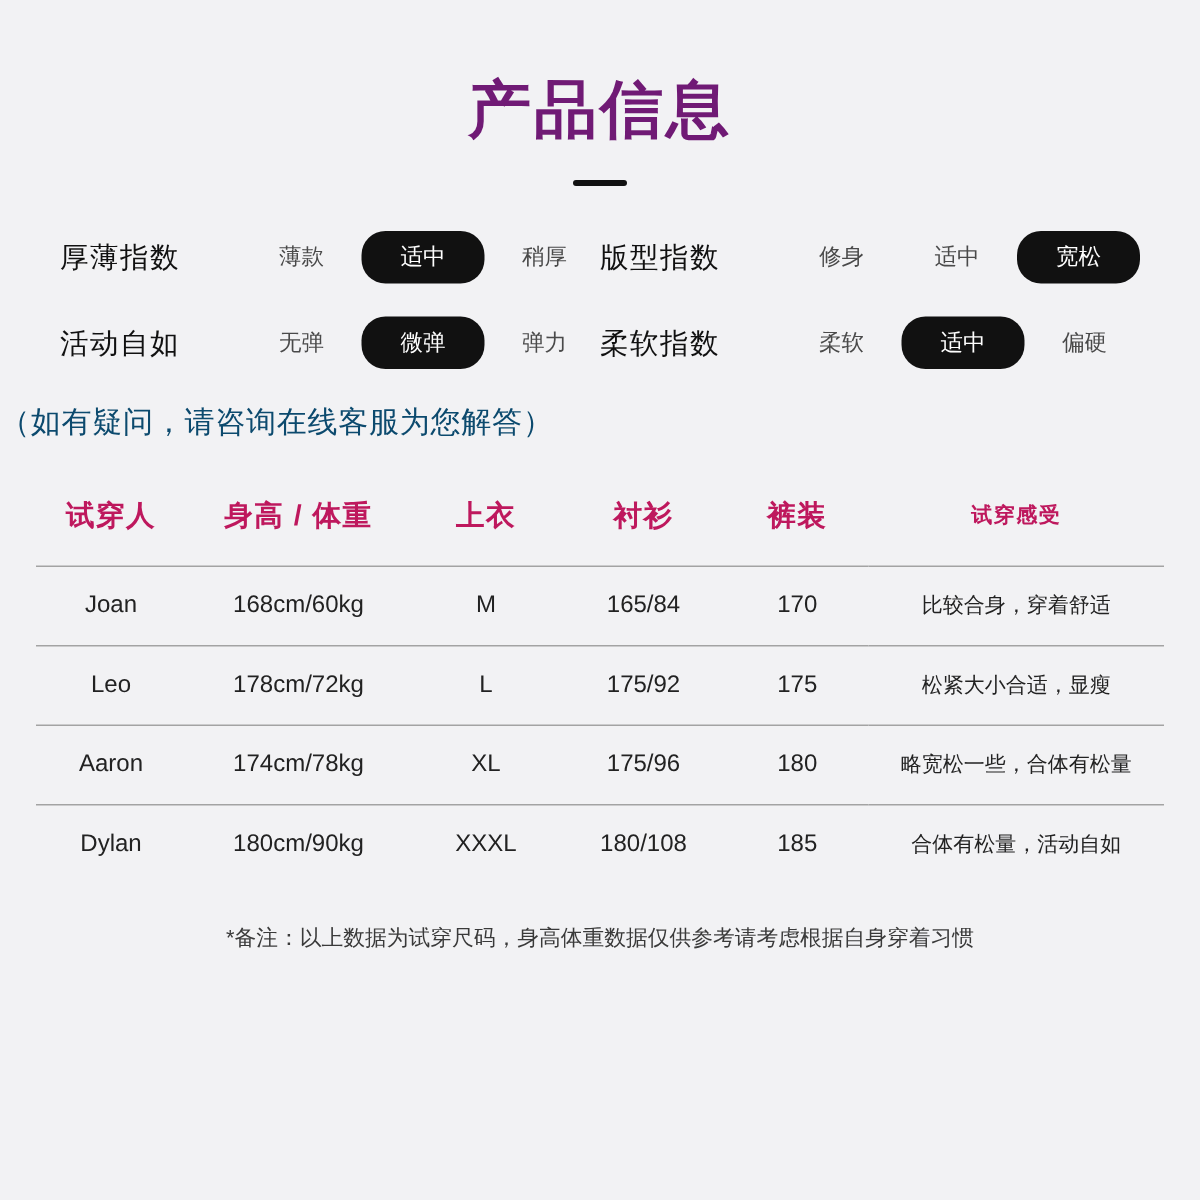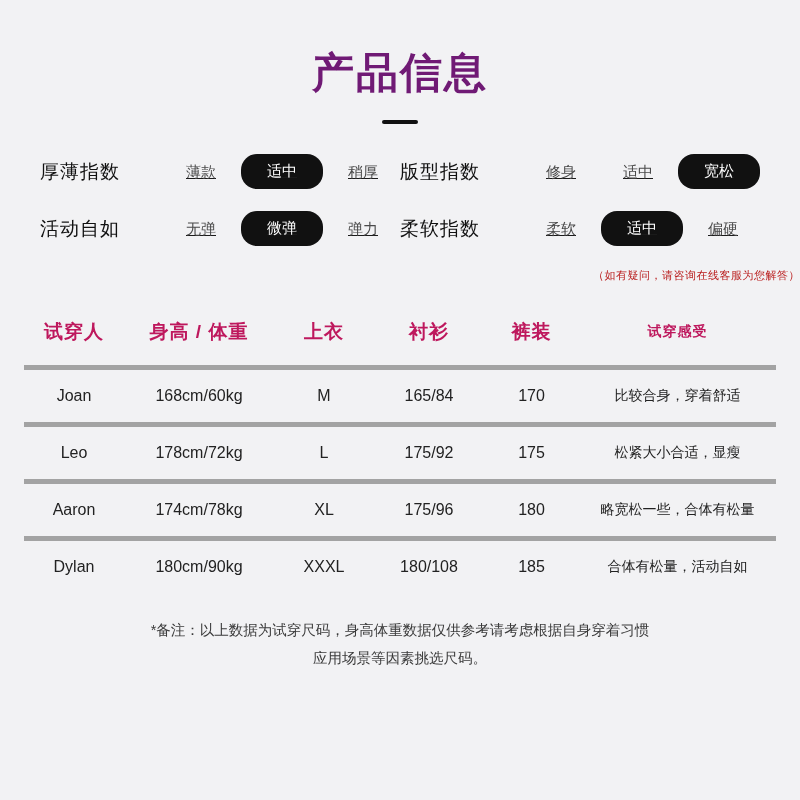--- a/index.html
+++ b/index.html
@@ -58,25 +58,24 @@
   .index-label {
     font-size: 19px;
     font-weight: normal;
     color: #111;
     letter-spacing: 1px;
     width: 118px;
     flex: 0 0 118px;
   }
   .index-options {
     display: flex;
-    align-items: flex-end;
+    align-items: center;
     flex: 1;
     justify-content: space-between;
     padding-left: 6px;
-    text-decoration: underline;
   }
   .opt {
     font-size: 15px;
     color: #4a4a4a;
     padding: 7px 14px;
     border-radius: 16px;
     white-space: nowrap;
     text-align: center;
     min-width: 46px;
   }
@@ -90,23 +89,23 @@
   
   .report-title {
     text-align: center;
     font-size: 27px;
     font-weight: bold;
     color: #111;
     letter-spacing: 2px;
     margin-top: 40px;
   }
   .report-sub {
-    text-align: right;
-    font-size: 11px;
-    color: #b91c1c;
+    text-align: left;
+    font-size: 20px;
+    color: #0c4a6e;
     margin-top: 16px;
     letter-spacing: 0.5px;
   }
 
   
   .table {
     margin: 26px 24px 0 24px;
     border-collapse: collapse;
     width: 752px;
     table-layout: fixed;
@@ -117,21 +116,21 @@
     color: #be185d;
     padding: 10px 0 20px 0;
     text-align: center;
     letter-spacing: 1px;
   }
   .table td {
     font-size: 16px;
     color: #222;
     text-align: center;
     padding: 17px 0;
-    border-top: 5px solid #a3a3a3;
+    border-top: 1px solid #a3a3a3;
   }
   .table tr td:last-child,
   .table tr th:last-child {
     font-size: 14px;
   }
   .table th:nth-child(1), .table td:nth-child(1) { width: 100px; }
   .table th:nth-child(2), .table td:nth-child(2) { width: 150px; }
   .table th:nth-child(3), .table td:nth-child(3) { width: 100px; }
   .table th:nth-child(4), .table td:nth-child(4) { width: 110px; }
   .table th:nth-child(5), .table td:nth-child(5) { width: 95px; }
@@ -241,16 +240,15 @@
         <td>XXXL</td>
         <td>180/108</td>
         <td>185</td>
         <td>合体有松量，活动自如</td>
       </tr>
     </tbody>
   </table>
 
   <div class="footnote">
     <div>*备注：以上数据为试穿尺码，身高体重数据仅供参考请考虑根据自身穿着习惯</div>
-    <div>应用场景等因素挑选尺码。</div>
   </div>
 
 </div>
 
 </body></html>

